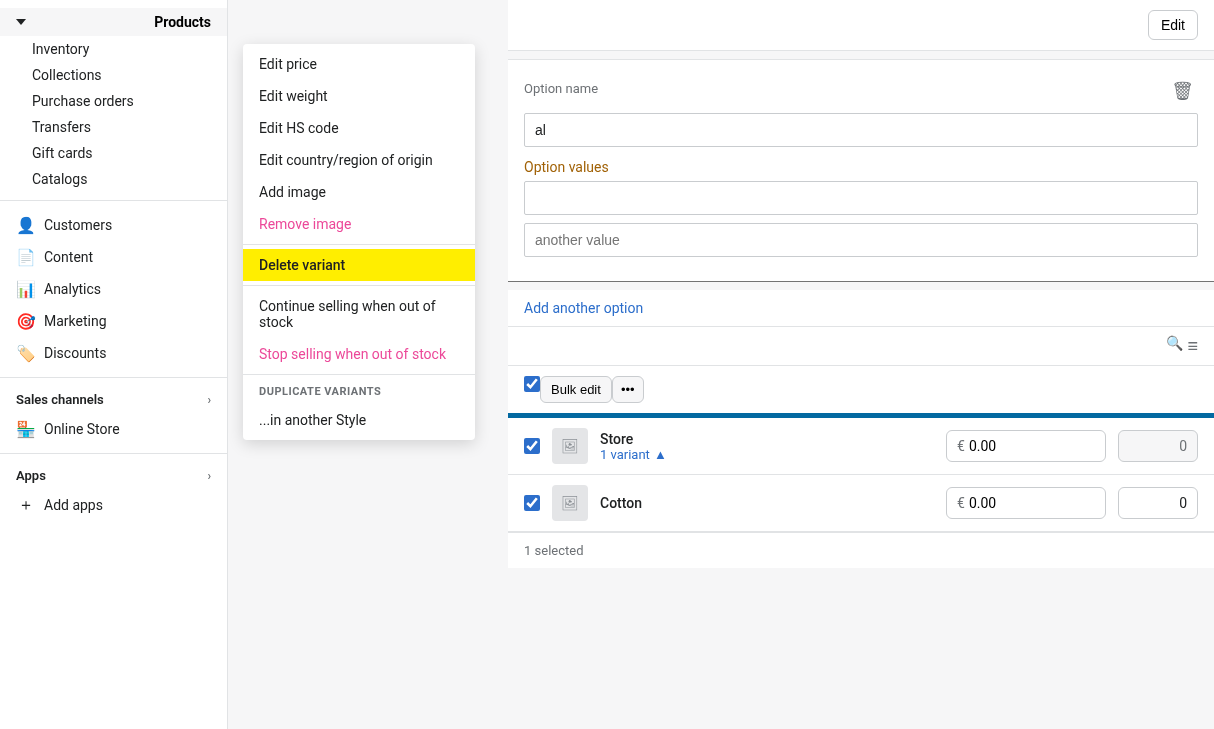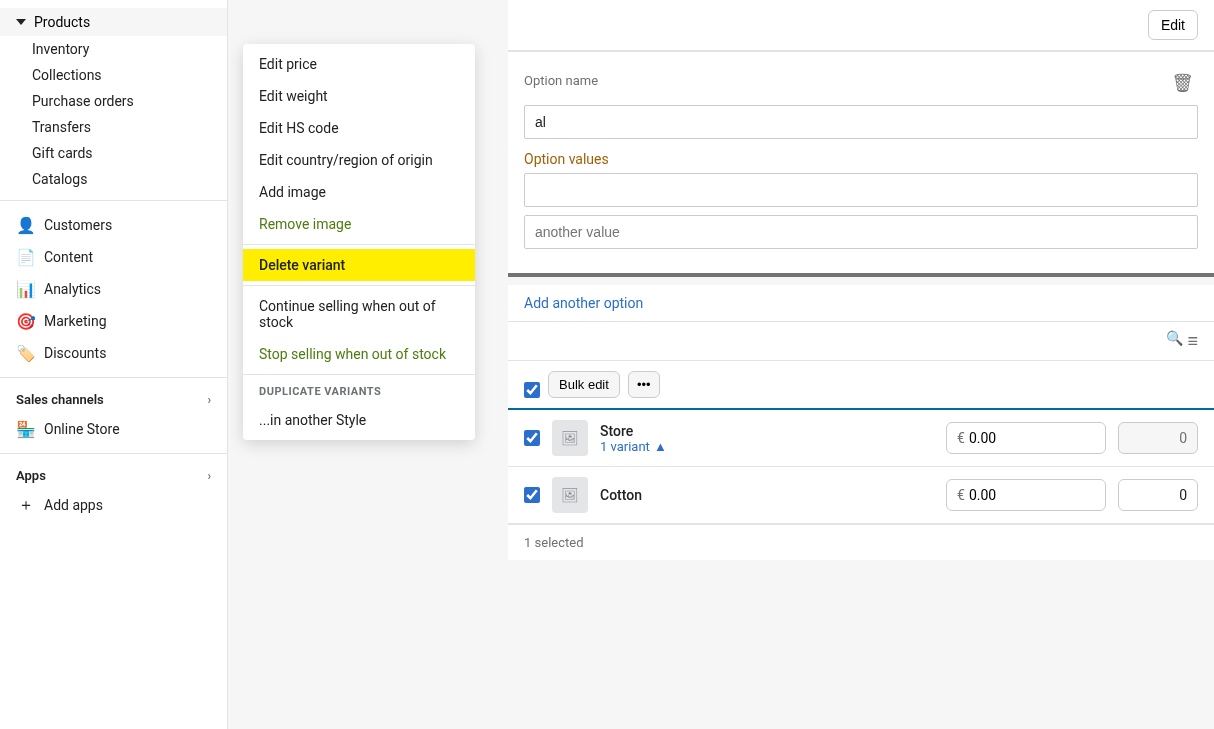--- a/index.html
+++ b/index.html
@@ -88,21 +88,21 @@
     }
 
     .menu-item {
       padding: 8px 16px;
       cursor: pointer;
       color: #202223;
       font-size: 14px;
     }
 
     .menu-item.disabled {
-      color: #4d7c0f;
+      color: #ec4899;
       cursor: default;
     }
 
     .menu-item.highlighted {
       background: #ffee00;
       font-weight: 500;
     }
 
     .menu-divider {
       height: 1px;
@@ -212,24 +212,23 @@
       cursor: pointer;
     }
 
     
     .variants-table {
       background: #fff;
     }
 
     .bulk-edit-row {
       display: flex;
-      align-items: flex-end;
-      gap: 8px;
+      align-items: flex-start;
       padding: 10px 16px;
-      border-bottom: 2px solid #0369a1;
+      border-bottom: 5px solid #0369a1;
     }
 
     .checkbox {
       width: 16px;
       height: 16px;
       accent-color: #2c6ecb;
       cursor: pointer;
     }
 
     .bulk-edit-btn {
@@ -294,23 +293,24 @@
       font-size: 13px;
       color: #6d7175;
       background: #fff;
       border-top: 1px solid #e1e3e5;
     }
 
     .products-header {
       display: flex;
       align-items: center;
       padding: 6px 16px;
-      font-weight: 400;
+      font-weight: 700;
       cursor: pointer;
       background: #f6f6f7;
+      justify-content: space-between;
     }
 
     .chevron-down { 
       display: inline-block;
       width: 0; height: 0;
       border-left: 5px solid transparent;
       border-right: 5px solid transparent;
       border-top: 6px solid #202223;
       margin-right: 8px;
     }
@@ -406,21 +406,21 @@
       </div>
   </div>
 
   <div class="right-panel">
 
 
     <div class="panel-section" style="display:flex; justify-content:flex-end; padding: 10px 16px; border-bottom: 1px solid #e1e3e5; background:#fff; margin-bottom:0;align-items:flex-end;">
       <button class="edit-btn">Edit</button>
     </div>
 
-    <div class="panel-section" style="padding:16px; background:#fff; margin-top:0; border-top: 1px solid #e1e3e5; border-bottom: 4px solid #737373;">
+    <div class="panel-section" style="padding:16px; background:#fff; margin-top:8px; border-top: 1px solid #e1e3e5; border-bottom: 1px solid #737373;">
       <div style="display:flex; align-items:center; justify-content:space-between; margin-bottom:8px;">
         <div class="field-label" style="font-size:13px; color:#6d7175;">Option name</div>
         <span class="delete-icon">🗑</span>
       </div>
       <input class="text-input" type="text" value="al" style="width: 100%; margin-bottom: 12px;">
       
       <div class="field-label" style="margin-bottom:6px;">Option values</div>
       <div class="input-row">
         <input class="text-input" type="text" value="" style="flex: 1 1 0%;">
       </div>

